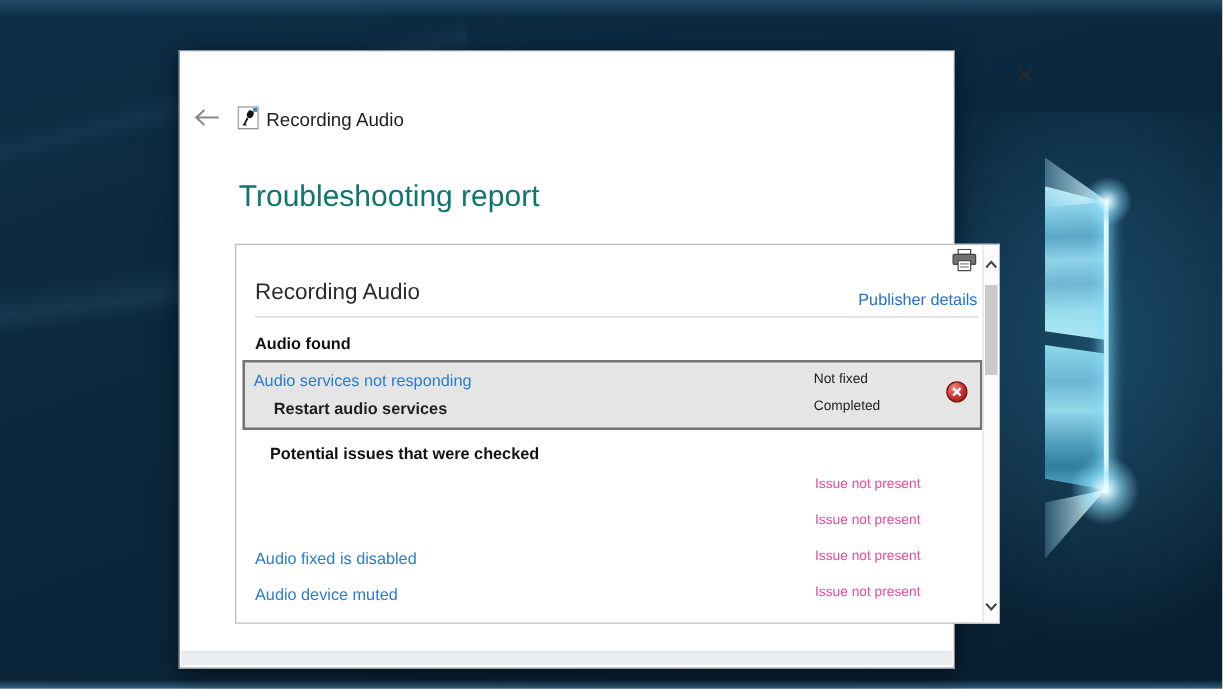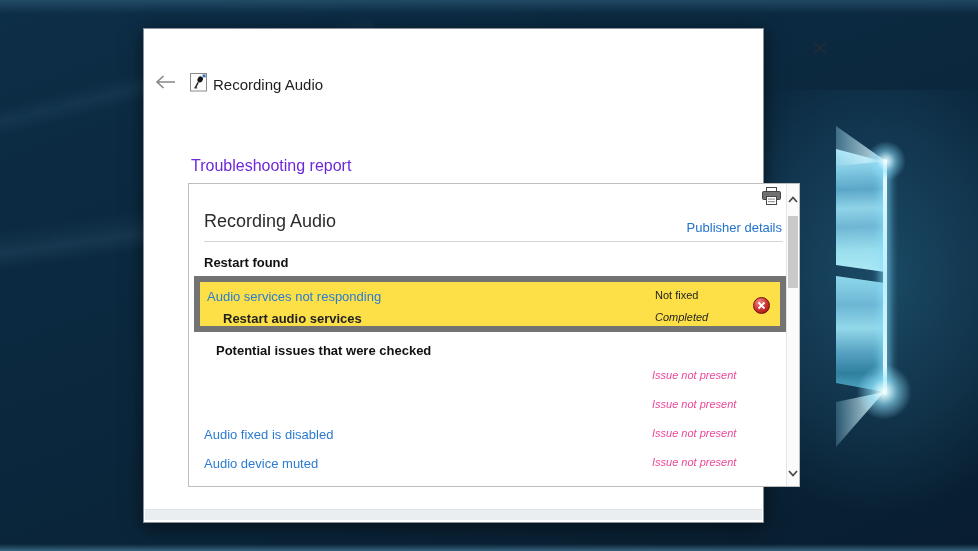--- a/index.html
+++ b/index.html
@@ -34,53 +34,53 @@
     background:linear-gradient(to right, rgba(150,215,240,.35), rgba(222,250,255,.9)); }
   .logo-beam-bottom { left:836px; top:392px; width:48px; height:55px;
     clip-path:polygon(100% 0, 0 18%, 0 100%);
     background:linear-gradient(to right, rgba(120,200,230,.25), rgba(228,252,255,.95)); }
   .logo-glow-top { left:866px; top:141px; width:40px; height:40px;
     background:radial-gradient(circle, rgba(238,255,255,.95) 0%, rgba(140,220,250,.5) 35%, transparent 70%); }
   .logo-glow-bottom { left:854px; top:362px; width:60px; height:60px;
     background:radial-gradient(circle, rgba(242,255,255,1) 0%, rgba(150,230,255,.6) 30%, transparent 65%); }
 
   
-  .dialog { position:absolute; left:143px; top:28px; width:621px; height:495px;
+  .dialog { position:absolute; left:143px; top:40px; width:621px; height:495px;
     background:#fff; border:1px solid #8a9099; box-shadow:0 4px 18px rgba(0,0,0,.55); z-index:5; }
   .close-btn { position:absolute; left:663px; top:7px; width:26px; height:26px;
     display:flex; align-items:center; justify-content:center; cursor:pointer; background:none; border:none; }
   .back-btn { position:absolute; left:9px; top:45px; width:24px; height:18px; cursor:pointer;
     background:none; border:none; padding:0; }
   .title-icon { position:absolute; left:46px; top:44px; }
   .win-title { position:absolute; left:69px; top:47px; font-size:15px; color:#1f1f1f; }
-  .page-heading { position:absolute; left:47px; top:103px; font-size:16px; color:#6d28d9;margin-top:25px; }
+  .page-heading { position:absolute; left:47px; top:103px; font-size:24px; color:#0f766e; }
   .dialog-footer { position:absolute; left:1px; right:1px; bottom:2px; height:11px;
     background:#ebeef0; border-top:1px solid #dfe2e5; }
 
   
   .panel { position:absolute; left:44px; top:154px; width:612px; height:304px;
     border:1px solid #bdbdbd; background:#fff; }
   .print-btn { position:absolute; top:3px; right:17px; width:21px; height:19px;
     background:none; border:none; padding:0; cursor:pointer; }
   .panel-title { position:absolute; left:15px; top:27px; font-size:18px; color:#2b2b2b; }
   .publisher-link { position:absolute; right:17px; top:36px; font-size:13px; color:#2273cc;
     text-decoration:none; cursor:pointer;padding-left:32px; }
   .panel-hr { position:absolute; left:15px; right:16px; top:57px; border-top:1px solid #d4d4d4; }
   .sec-header { position:absolute; left:15px; font-size:13px; font-weight:bold; color:#111; }
   .hdr-issues { top:71px; }
   .hdr-potential { top:159px;margin-left:12px; }
   .issue-box { position:absolute; left:5px; top:92px; width:592px; height:56px;
-    border:6px solid #737373; background:#fde047; }
+    border:2px solid #737373; background:#e5e5e5; }
   .box-row { position:absolute; left:0; right:0; height:20px; }
   .box-row .lbl { position:absolute; left:7px; top:0; font-size:13px; }
   .box-row .lbl.indent { left:23px; color:#1f1f1f;font-weight:bold; }
   .box-row .sts { position:absolute; left:455px; top:0; font-size:11px; color:#1f1f1f; }
   .row1 { top:7px; } .row2 { top:29px; }
   .link { color:#2b7bd0; text-decoration:none; cursor:pointer; }
-  .italic { font-style:italic; }
+  .italic { }
   .error-icon { position:absolute; right:10px; top:8px; width:17px; height:17px; border-radius:50%;
     background:radial-gradient(circle at 35% 28%, #ef8a8a 0%, #d43c38 45%, #a81b17 80%, #7e100d 100%);
     border:1px solid #6f0e0b; display:flex; align-items:center; justify-content:center; }
   .chk-row { position:absolute; left:0; right:14px; height:18px; }
   .chk-row .lbl { position:absolute; left:15px; top:0; font-size:13px; }
   .chk-row .sts { position:absolute; left:463px; top:0; font-size:11px; color:#ec4899; }
   .crow0 { top:185px; } .crow1 { top:214px; } .crow2 { top:243px; } .crow3 { top:272px; }
 
   
   .scrollbar { position:absolute; top:0; bottom:0; right:0; width:13px;
@@ -151,21 +151,21 @@
             <rect x="7" y="11.5" width="7" height="1.2" fill="#9a9a9a"></rect>
             <rect x="7" y="14" width="7" height="1.2" fill="#9a9a9a"></rect>
           </svg>
         </span>
       </button>
 
       <div class="panel-title">Recording Audio</div>
       <a class="publisher-link">Publisher details</a>
       <div class="panel-hr"></div>
 
-      <div class="sec-header hdr-issues">Restart found</div>
+      <div class="sec-header hdr-issues">Audio found</div>
 
       <div class="issue-box">
         <div class="box-row row1">
           <a class="lbl link">Audio services not responding</a>
           <span class="sts">Not fixed</span>
           <span class="error-icon">
             <svg width="9" height="9" viewBox="0 0 9 9">
                 <path d="M1.5 1.5 L7.5 7.5 M7.5 1.5 L1.5 7.5" stroke="#fff" stroke-width="1.8" fill="none"></path>
               </svg>
           </span>

